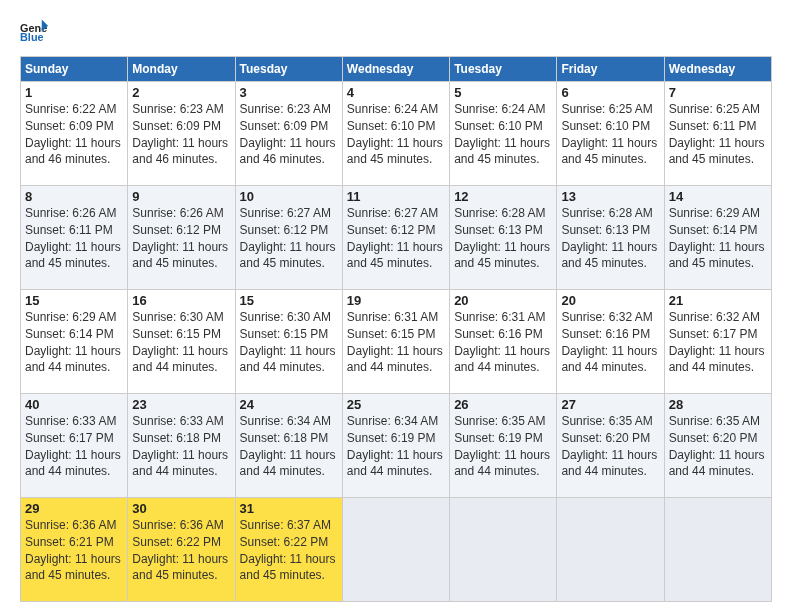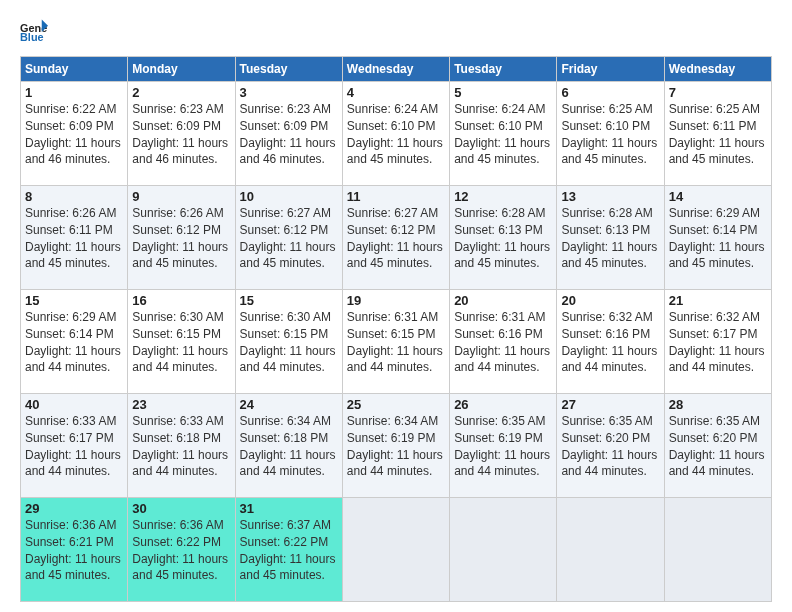--- a/index.html
+++ b/index.html
@@ -67,21 +67,21 @@
       padding: 3px 4px;
       font-size: 9.5px;
       color: #333;
       background: #fff;
       height: 80px;
     }
     .calendar tr:nth-child(even) td {
       background: #f0f4f9;
     }
     .calendar tr:last-child td {
-      background: #5eead4;
+      background: #fde047;
     }
     .day-num {
       font-size: 13px;
       font-weight: bold;
       color: #222;
       display: block;
       margin-bottom: 1px;
     }
     .day-detail {
       font-size: 12px;

